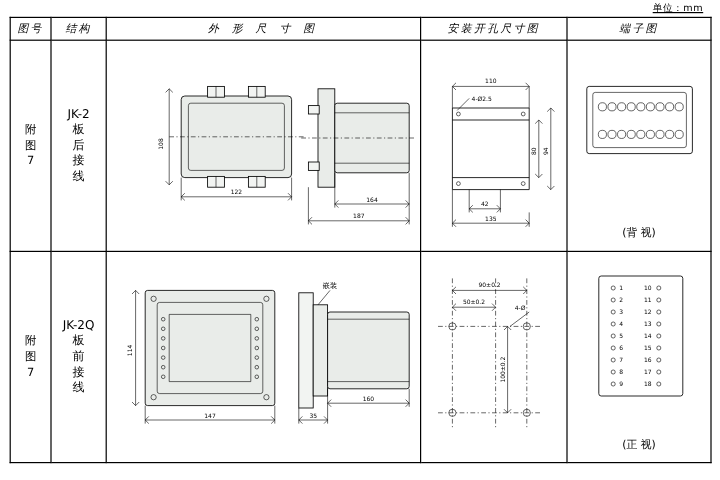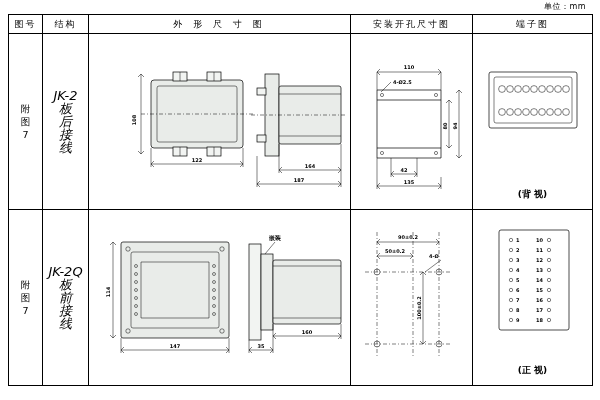--- a/index.html
+++ b/index.html
@@ -7,61 +7,60 @@
     width:600px;height:400px;
     background:#ffffff;
     font-family:"DejaVu Sans","Liberation Sans",sans-serif;
     color:#000;
     overflow:hidden;
   }
   .page{position:relative;width:600px;height:400px;}
 
   .unit{
     position:absolute;right:14px;top:1px;
-    font-size:8px;letter-spacing:.5px;
+    font-size:8px;letter-spacing:.5px;text-decoration:underline;
   }
 
   table.main{
     position:absolute;left:8px;top:14px;
     width:584px;height:372px;
     border-collapse:collapse;
     table-layout:fixed;
   }
   table.main td,table.main th{
     border:1px solid #000;
     padding:0;
     vertical-align:middle;
     text-align:center;
     font-weight:normal;
     font-size:9px;
   }
-  .hdr{height:18px;font-size:9.5px;letter-spacing:2px;}
+  .hdr{height:18px;font-size:9.5px;letter-spacing:2px;font-style:italic;}
   .hdr.wide{letter-spacing:4px;margin-left:36px;}
 
   .c1{width:34px;}
   .c2{width:46px;}
   .c3{width:262px;}
   .c4{width:122px;}
   .c5{width:120px;}
 
   .rowA{height:176px;}
   .rowB{height:176px;}
 
   .vert{
     font-size:9.5px;
     line-height:13px;
     letter-spacing:0px;
   }
   .struct{
-    font-size:13px;
+    font-size:10px;
     line-height:13px;
-    font-style:italic;
-  }
-
-  .cell{position:relative;width:100%;height:100%;font-weight:bold;}
+  }
+
+  .cell{position:relative;width:100%;height:100%;}
   .cap{
     position:absolute;left:0;right:0;bottom:8px;
     text-align:center;font-size:9px;
   }
 
   svg{display:block;}
   .ln{stroke:#000;stroke-width:.7;fill:none;}
   .lnt{stroke:#000;stroke-width:.5;fill:none;}
   .dash{stroke:#000;stroke-width:.5;fill:none;stroke-dasharray:4 2 1 2;}
   .fill{fill:#e9ece9;stroke:#000;stroke-width:.7;}

